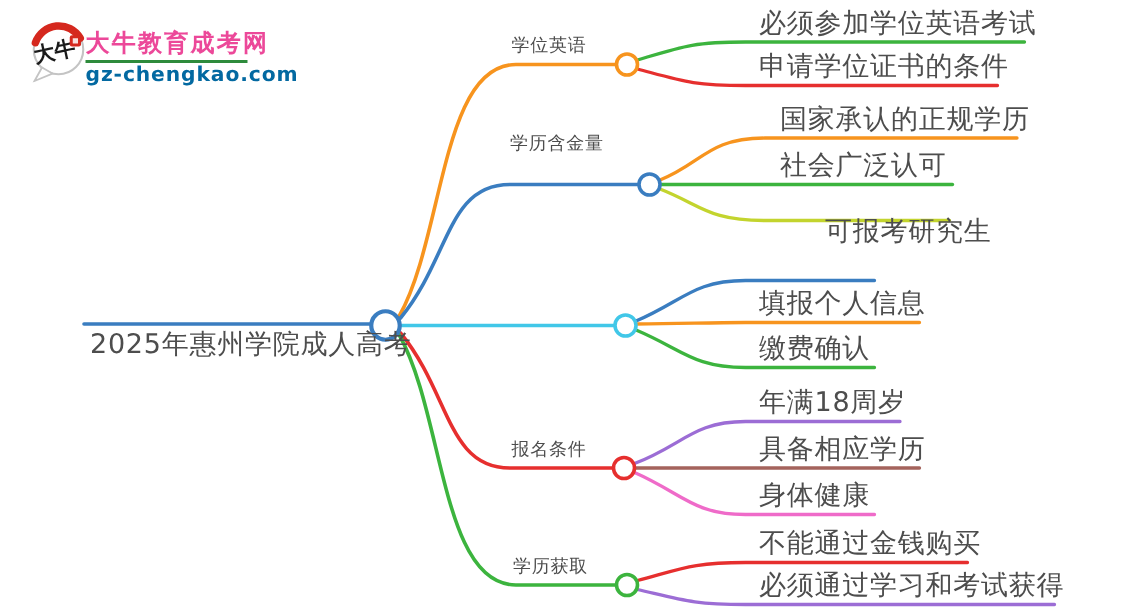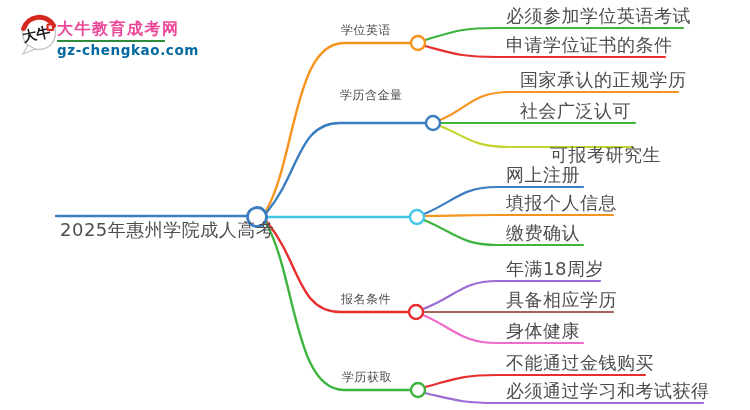--- a/index.html
+++ b/index.html
@@ -79,21 +79,20 @@
   <div class="lbl branch-lbl" style="left:341px;top:288px;">报名条件</div>
   <div class="lbl branch-lbl" style="left:342px;top:366px;">学历获取</div>
 
   <div class="lbl" style="left:506px;top:5px;">必须参加学位英语考试</div>
   <div class="lbl" style="left:506px;top:34px;">申请学位证书的条件</div>
 
   <div class="lbl" style="left:520px;top:69px;">国家承认的正规学历</div>
   <div class="lbl" style="left:520px;top:100px;">社会广泛认可</div>
   <div class="lbl" style="left:550px;top:124px;margin-top:20px;">可报考研究生</div>
 
-  <div class="lbl" style="left:506px;top:164px;">网上注册</div>
   <div class="lbl" style="left:506px;top:192px;">填报个人信息</div>
   <div class="lbl" style="left:506px;top:222px;">缴费确认</div>
 
   <div class="lbl" style="left:506px;top:258px;">年满18周岁</div>
   <div class="lbl" style="left:506px;top:289px;">具备相应学历</div>
   <div class="lbl" style="left:506px;top:320px;">身体健康</div>
 
   <div class="lbl" style="left:506px;top:352px;">不能通过金钱购买</div>
   <div class="lbl" style="left:506px;top:380px;">必须通过学习和考试获得</div>
 

